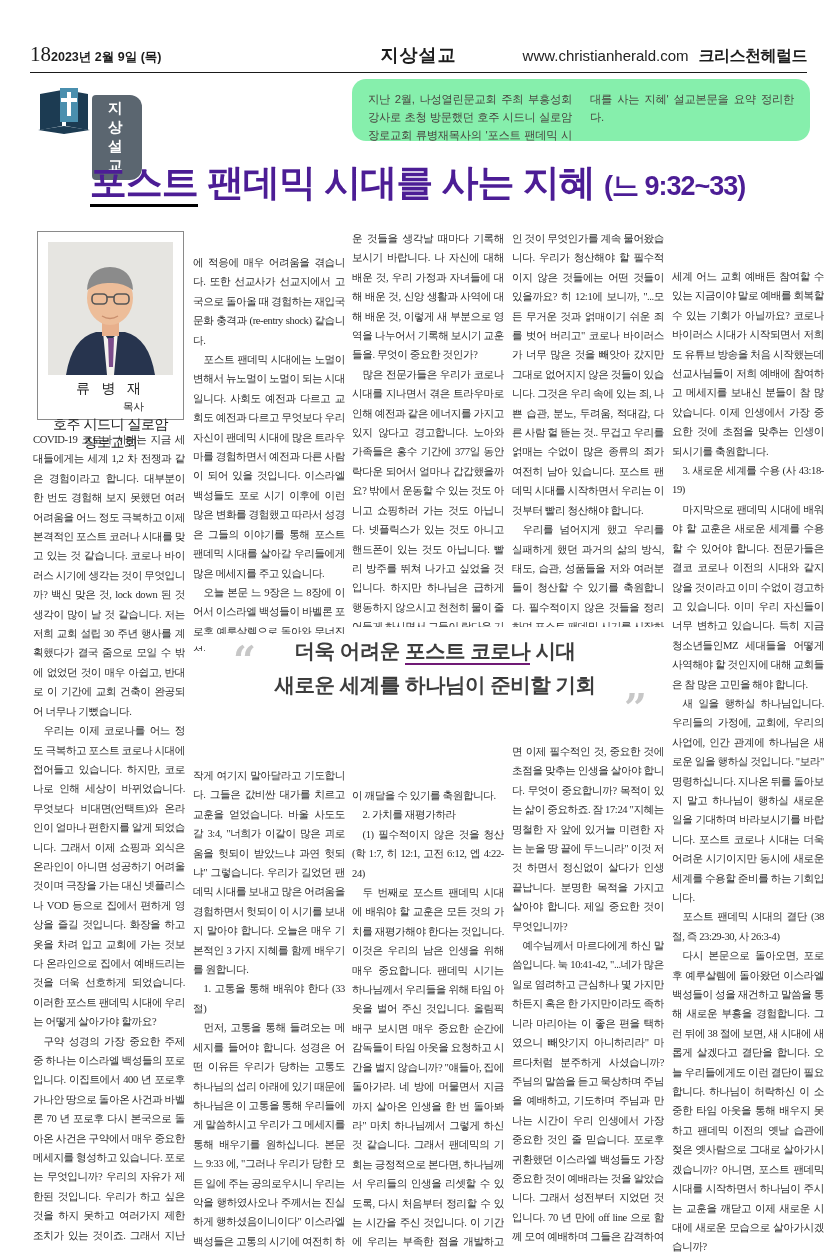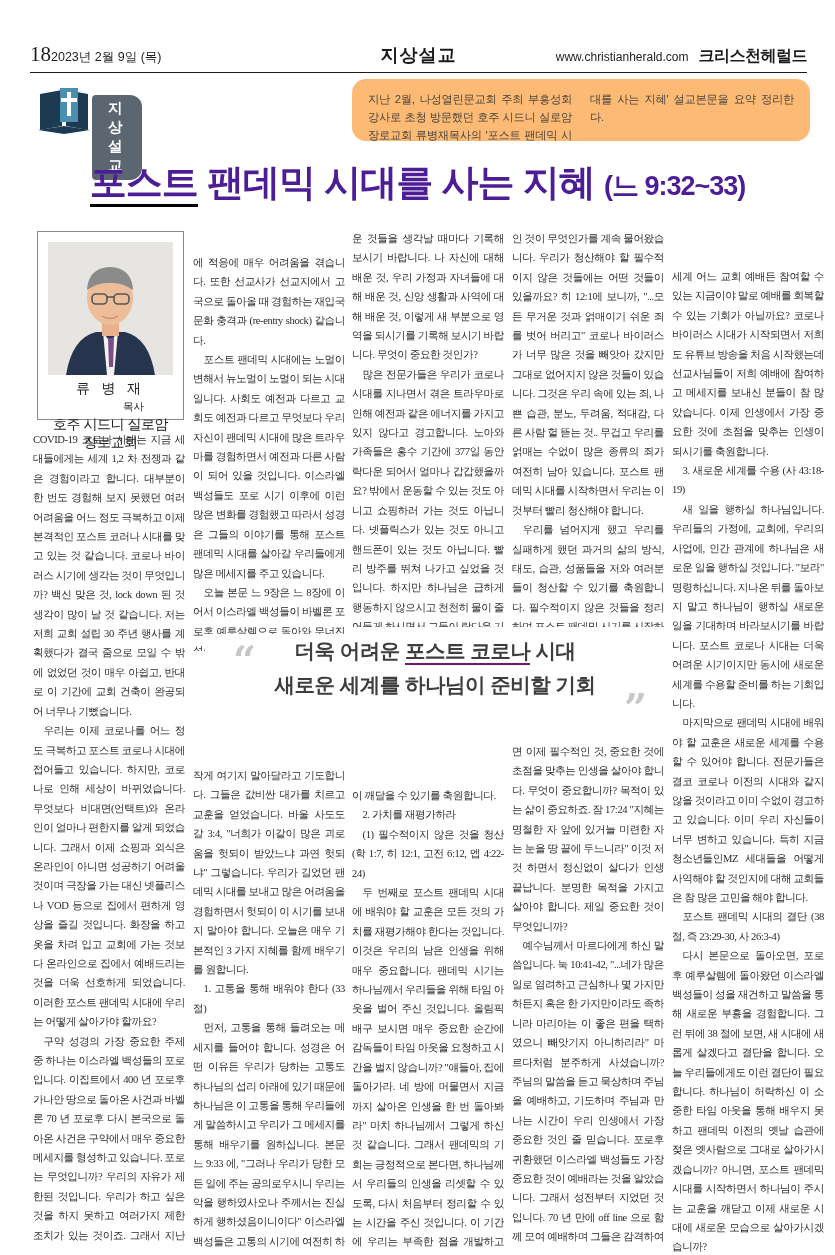--- a/index.html
+++ b/index.html
@@ -2,35 +2,35 @@
 <html lang="ko"><head>
 <meta charset="utf-8">
 <style>
   html,body{margin:0;padding:0;background:#fff;}
   .page{position:relative;width:835px;height:1255px;background:#fff;overflow:hidden;
         font-family:"Liberation Serif","DejaVu Serif",serif;color:#1c1c1c;}
   
   .hdr{position:absolute;left:30px;right:28px;top:42px;height:26px;}
   .hdr-left{position:absolute;left:0;top:0;white-space:nowrap;}
   .page-num{font-size:21px;font-weight:400;}
-  .page-date{font-size:12.5px;font-weight:400;font-family:"Liberation Sans","DejaVu Sans",sans-serif;}
+  .page-date{font-size:12.5px;font-weight:700;font-family:"Liberation Sans","DejaVu Sans",sans-serif;}
   .hdr-center{position:absolute;left:0;right:0;top:1px;text-align:center;font-size:18px;font-weight:800;
               font-family:"Liberation Sans","DejaVu Sans",sans-serif;letter-spacing:1px;}
   .hdr-right{position:absolute;right:0;top:4px;white-space:nowrap;}
-  .site-url{font-size:12px;font-family:"Liberation Sans","DejaVu Sans",sans-serif;color:#222;margin-right:10px;}
+  .site-url{font-size:15px;font-family:"Liberation Sans","DejaVu Sans",sans-serif;color:#222;margin-right:10px;}
   .masthead{font-size:16px;font-weight:900;font-family:"Liberation Sans","DejaVu Sans",sans-serif;letter-spacing:-0.5px;}
   .hdr-rule{position:absolute;left:30px;right:28px;top:72px;height:0;border-top:1.6px solid #1a1a1a;}
   
   .badge{position:absolute;left:36px;top:86px;height:50px;}
   .badge svg{display:block;}
   .badge-label{position:absolute;left:56px;top:9px;background:#5b6670;color:#fff;
                font-family:"Liberation Sans","DejaVu Sans",sans-serif;font-size:14.5px;font-weight:800;
                padding:4px 18px 5px 16px;border-radius:4px 12px 12px 4px;letter-spacing:1px;}
   
-  .intro{position:absolute;left:352px;top:79px;width:458px;height:62px;background:#fdba74;
+  .intro{position:absolute;left:352px;top:79px;width:458px;height:62px;background:#86efac;
          border-radius:14px;box-sizing:border-box;padding:11px 16px;}
   .intro-text{column-count:2;column-gap:18px;font-size:11.3px;line-height:1.6;color:#49453f;
               font-family:"Liberation Sans","DejaVu Sans",sans-serif;text-align:justify;letter-spacing:-0.3px;}
   
   .headline{position:absolute;left:33px;right:33px;top:158px;text-align:center;white-space:nowrap;
             font-family:"Liberation Sans","DejaVu Sans",sans-serif;font-weight:900;color:#4c1d95;}
   .hl-main{font-size:37px;letter-spacing:-1px;}
   .hl-underline{border-bottom:3px solid #000;padding-bottom:1px;}
   .hl-ref{font-size:27px;font-weight:800;letter-spacing:-1px;}
   
@@ -125,21 +125,21 @@
       <p class="first">COVID-19 코로나 시대는 지금 세대들에게는 세계 1,2 차 전쟁과 같은 경험이라고 합니다. 대부분이 한 번도 경험해 보지 못했던 여러 어려움을 어느 정도 극복하고 이제 본격적인 포스트 코러나 시대를 맞고 있는 것 같습니다. 코로나 바이러스 시기에 생각는 것이 무엇입니까? 백신 맞은 것, lock down 된 것 생각이 많이 날 것 같습니다. 저는 저희 교회 설립 30 주년 행사를 계획했다가 결국 줌으로 모일 수 밖에 없었던 것이 매우 아쉽고, 반대로 이 기간에 교회 건축이 완공되어 너무나 기뻤습니다.</p>
       <p>우리는 이제 코로나를 어느 정도 극복하고 포스트 코로나 시대에 접어들고 있습니다. 하지만, 코로나로 인해 세상이 바뀌었습니다. 무엇보다 비대면(언택트)와 온라인이 얼마나 편한지를 알게 되었습니다. 그래서 이제 쇼핑과 외식은 온라인이 아니면 성공하기 어려울 것이며 극장을 가는 대신 넷플리스나 VOD 등으로 집에서 편하게 영상을 즐길 것입니다. 화장을 하고 옷을 차려 입고 교회에 가는 것보다 온라인으로 집에서 예배드리는 것을 더욱 선호하게 되었습니다. 이러한 포스트 팬데믹 시대에 우리는 어떻게 살아가야 할까요?</p>
       <p>구약 성경의 가장 중요한 주제 중 하나는 이스라엘 백성들의 포로입니다. 이집트에서 400 년 포로후 가나안 땅으로 돌아온 사건과 바벨론 70 년 포로후 다시 본국으로 돌아온 사건은 구약에서 매우 중요한 메세지를 형성하고 있습니다. 포로는 무엇입니까? 우리의 자유가 제한된 것입니다. 우리가 하고 싶은 것을 하지 못하고 여러가지 제한 조치가 있는 것이죠. 그래서 지난 팬데믹 시대는 마치 이스라엘 백성들의 포로 생활과 매우 비슷합니다. 포스트 팬데믹 시대를 맞게 되면서 우리는 큰 변화 앞에 당황하고 있습니다. 심리학자들은 마치 전쟁에서 돌아온 군인과 같다고 표현합니다. 집에 돌아왔는데 자신이 변했기 때문</p>
     </div>
   <div class="col c2t">
       <p class="first">에 적응에 매우 어려움을 겪습니다. 또한 선교사가 선교지에서 고국으로 돌아올 때 경험하는 재입국 문화 충격과 (re-entry shock) 같습니다.</p>
       <p>포스트 팬데믹 시대에는 노멀이 변해서 뉴노멀이 노멀이 되는 시대일니다. 사회도 예전과 다르고 교회도 예전과 다르고 무엇보다 우리 자신이 팬데믹 시대에 많은 트라우마를 경험하면서 예전과 다른 사람이 되어 있을 것입니다. 이스라엘 백성들도 포로 시기 이후에 이런 많은 변화를 경험했고 따라서 성경은 그들의 이야기를 통해 포스트 팬데믹 시대를 살아갈 우리들에게 많은 메세지를 주고 있습니다.</p>
       <p>오늘 본문 느 9장은 느 8장에 이어서 이스라엘 백성들이 바벨론 포로후 예루살렘으로 돌아와 무너진 성을 재건하고 새로운 부흥운동을 전개하는 이야기입니다. 어려운 시기를 보냈고 변화의 시기를 맞았던 그들은 32 절에, 그들이 오늘까지 담한 모든 환란을</p>
     </div>
   <div class="col c3t">
-      <p class="first">운 것들을 생각날 때마다 기록해 보시기 바랍니다. 나 자신에 대해 배운 것, 우리 가정과 자녀들에 대해 배운 것, 신앙 생활과 사역에 대해 배운 것, 이렇게 새 부분으로 영역을 되시기를 기록해 보시기 바랍니다. 무엇이 중요한 것인가?</p>
+      <p class="first">운 것들을 생각날 때마다 기록해 보시기 바랍니다. 나 자신에 대해 배운 것, 우리 가정과 자녀들에 대해 배운 것, 신앙 생활과 사역에 대해 배운 것, 이렇게 새 부분으로 영역을 나누어서 기록해 보시기 교훈들을. 무엇이 중요한 것인가?</p>
       <p>많은 전문가들은 우리가 코로나 시대를 지나면서 겪은 트라우마로 인해 예전과 같은 에너지를 가지고 있지 않다고 경고합니다. 노아와 가족들은 홍수 기간에 377일 동안 락다운 되어서 얼마나 갑갑했을까요? 밖에서 운동할 수 있는 것도 아니고 쇼핑하러 가는 것도 아닙니다. 넷플릭스가 있는 것도 아니고 핸드폰이 있는 것도 아닙니다. 빨리 방주를 뛰쳐 나가고 싶었을 것입니다. 하지만 하나님은 급하게 행동하지 않으시고 천천히 물이 줄어들게 하시면서 그들이 락다운 기간에 배운 교훈들을 되새기기를 원하셨습니다. 조급하게 이전과 같은 삶으로 빨리 돌아가려고 하지 말고 이 고통을 통해 무엇을 배우게 하시는지 깊</p>
     </div>
   <div class="col c4t">
       <p class="first">인 것이 무엇인가를 계속 물어왔습니다. 우리가 청산해야 할 필수적이지 않은 것들에는 어떤 것들이 있을까요? 히 12:1에 보니까, "...모든 무거운 것과 얽매이기 쉬운 죄를 벗어 버리고" 코로나 바이러스가 너무 많은 것을 빼앗아 갔지만 그대로 없어지지 않은 것들이 있습니다. 그것은 우리 속에 있는 죄, 나쁜 습관, 분노, 두려움, 적대감, 다른 사람 헐 뜯는 것.. 무겁고 우리를 얽매는 수없이 많은 종류의 죄가 여전히 남아 있습니다. 포스트 팬데믹 시대를 시작하면서 우리는 이것부터 빨리 청산해야 합니다.</p>
       <p>우리를 넘어지게 했고 우리를 실패하게 했던 과거의 삶의 방식, 태도, 습관, 성품들을 저와 여러분들이 청산할 수 있기를 축원합니다. 필수적이지 않은 것들을 정리하며 포스트 팬데믹 시기를 시작하시기를 바랍니다.</p>
     </div>
   <div class="col c2b">
       <p class="first">작게 여기지 말아달라고 기도합니다. 그들은 값비싼 대가를 치르고 교훈을 얻었습니다. 바울 사도도 갈 3:4, "너희가 이같이 많은 괴로움을 헛되이 받았느냐 과연 헛되냐" 그렇습니다. 우리가 길었던 팬데믹 시대를 보내고 많은 어려움을 경험하면서 헛되이 이 시기를 보내지 말아야 합니다. 오늘은 매우 기본적인 3 가지 지혜를 함께 배우기를 원합니다.</p>
       <p>1. 고통을 통해 배워야 한다 (33절)</p>
       <p>먼저, 고통을 통해 들려오는 메세지를 들어야 합니다. 성경은 어떤 이유든 우리가 당하는 고통도 하나님의 섭리 아래에 있기 때문에 하나님은 이 고통을 통해 우리들에게 말씀하시고 우리가 그 메세지를 통해 배우기를 원하십니다. 본문 느 9:33 에, "그러나 우리가 당한 모든 일에 주는 공의로우시니 우리는 악을 행하였사오나 주께서는 진실하게 행하셨음이니이다" 이스라엘 백성들은 고통의 시기에 여전히 하나님은 의로우시지만 자신들의 악행과 불순종으로 말미암아 그들이 종이 되었다는 것을 깨달았습니다.</p>
@@ -150,22 +150,22 @@
       <p>(1) 필수적이지 않은 것을 청산 (학 1:7, 히 12:1, 고전 6:12, 엡 4:22-24)</p>
       <p>두 번째로 포스트 팬데믹 시대에 배워야 할 교훈은 모든 것의 가치를 재평가해야 한다는 것입니다. 이것은 우리의 남은 인생을 위해 매우 중요합니다. 팬데믹 시기는 하나님께서 우리들을 위해 타임 아웃을 벌어 주신 것입니다. 올림픽 배구 보시면 매우 중요한 순간에 감독들이 타임 아웃을 요청하고 시간을 벌지 않습니까? "얘들아, 집에 돌아가라. 네 방에 머물면서 지금까지 살아온 인생을 한 번 돌아봐라" 마치 하나님께서 그렇게 하신 것 같습니다. 그래서 팬데믹의 기회는 긍정적으로 본다면, 하나님께서 우리들의 인생을 리셋할 수 있도록, 다시 처음부터 정리할 수 있는 시간을 주신 것입니다. 이 기간에 우리는 부족한 점을 개발하고 약점을 개선하고 새로운 좋은 습관을 가질 수도 있었습니다. 시간이 없어서 하지 못했던 것들을 할 수 있는 기회이기도 했습니다.</p>
     </div>
   <div class="col c4b">
       <p class="first">면 이제 필수적인 것, 중요한 것에 초점을 맞추는 인생을 살아야 합니다. 무엇이 중요합니까? 목적이 있는 삶이 중요하죠. 잠 17:24 "지혜는 명철한 자 앞에 있거늘 미련한 자는 눈을 땅 끝에 두느니라" 이것 저것 하면서 정신없이 살다가 인생 끝납니다. 분명한 목적을 가지고 살아야 합니다. 제일 중요한 것이 무엇입니까?</p>
       <p>예수님께서 마르다에게 하신 말씀입니다. 눅 10:41-42, "...네가 많은 일로 염려하고 근심하나 몇 가지만 하든지 혹은 한 가지만이라도 족하니라 마리아는 이 좋은 편을 택하였으니 빼앗기지 아니하리라" 마르다처럼 분주하게 사셨습니까? 주님의 말씀을 듣고 묵상하며 주님을 예배하고, 기도하며 주님과 만나는 시간이 우리 인생에서 가장 중요한 것인 줄 믿습니다. 포로후 귀환했던 이스라엘 백성들도 가장 중요한 것이 예배라는 것을 알았습니다. 그래서 성전부터 지었던 것입니다. 70 년 만에 off line 으로 함께 모여 예배하며 그들은 감격하여 울었습니다. 미국 땅에 도착했던 청교도들도 교회부터 지었습니다.</p>
     </div>
   <div class="col c5">
       <p class="first">세계 어느 교회 예배든 참여할 수 있는 지금이야 말로 예배를 회복할 수 있는 기회가 아닐까요? 코로나 바이러스 시대가 시작되면서 저희도 유튜브 방송을 처음 시작했는데 선교사님들이 저희 예배에 참여하고 메세지를 보내신 분들이 참 많았습니다. 이제 인생에서 가장 중요한 것에 초점을 맞추는 인생이 되시기를 축원합니다.</p>
       <p>3. 새로운 세계를 수용 (사 43:18-19)</p>
+      <p>마지막으로 팬데믹 시대에 배워야 할 교훈은 새로운 세계를 수용할 수 있어야 합니다. 전문가들은 결코 코로나 이전의 시대와 같지 않을 것이라고 이미 수없이 경고하고 있습니다. 이미 우리 자신들이 너무 변하고 있습니다. 특히 지금 청소년들인MZ 세대들을 어떻게 사역해야 할 것인지에 대해 교회들은 참 많은 고민을 해야 합니다.</p>
       <p>새 일을 행하실 하나님입니다. 우리들의 가정에, 교회에, 우리의 사업에, 인간 관계에 하나님은 새로운 일을 행하실 것입니다. "보라" 명령하십니다. 지나온 뒤를 돌아보지 말고 하나님이 행하실 새로운 일을 기대하며 바라보시기를 바랍니다. 포스트 코로나 시대는 더욱 어려운 시기이지만 동시에 새로운 세계를 수용할 준비를 하는 기회입니다.</p>
-      <p>마지막으로 팬데믹 시대에 배워야 할 교훈은 새로운 세계를 수용할 수 있어야 합니다. 전문가들은 결코 코로나 이전의 시대와 같지 않을 것이라고 이미 수없이 경고하고 있습니다. 이미 우리 자신들이 너무 변하고 있습니다. 특히 지금 청소년들인MZ 세대들을 어떻게 사역해야 할 것인지에 대해 교회들은 참 많은 고민을 해야 합니다.</p>
       <p>포스트 팬데믹 시대의 결단 (38절, 즉 23:29-30, 사 26:3-4)</p>
       <p>다시 본문으로 돌아오면, 포로후 예루살렘에 돌아왔던 이스라엘 백성들이 성을 재건하고 말씀을 통해 새로운 부흥을 경험합니다. 그런 뒤에 38 절에 보면, 새 시대에 새롭게 살겠다고 결단을 합니다. 오늘 우리들에게도 이런 결단이 필요합니다. 하나님이 허락하신 이 소중한 타임 아웃을 통해 배우지 못하고 팬데믹 이전의 옛날 습관에 젖은 옛사람으로 그대로 살아가시겠습니까? 아니면, 포스트 팬데믹 시대를 시작하면서 하나님이 주시는 교훈을 깨닫고 이제 새로운 시대에 새로운 모습으로 살아가시겠습니까?</p>
       <p>포스트 팬데믹 시기를 시작하면서 매일 하나님과 동행하시기 바랍니다. 하나님께서 우리들에게 영감을 주시고 지혜를 주시기를 위해 기도하시기 바랍니다. 새로운 뉴노멀의 시대에 잘 적응하고 건강한 사역을 감당할 수 있도록 힘을 달라고 기도하시기 바랍니다. 팬데믹 시대를 살아가는 이런 축복과 지혜가 저와 여러분들에게 함께 하시기를 축원합니다.</p>
     </div>
 
   <div class="pullquote">
     <span class="pq-mark pq-open">“</span>
     <div class="pq-line">
       <span>더욱 어려운 </span><span class="pq-underline">포스트 코로나</span><span> 시대</span>
     </div>

